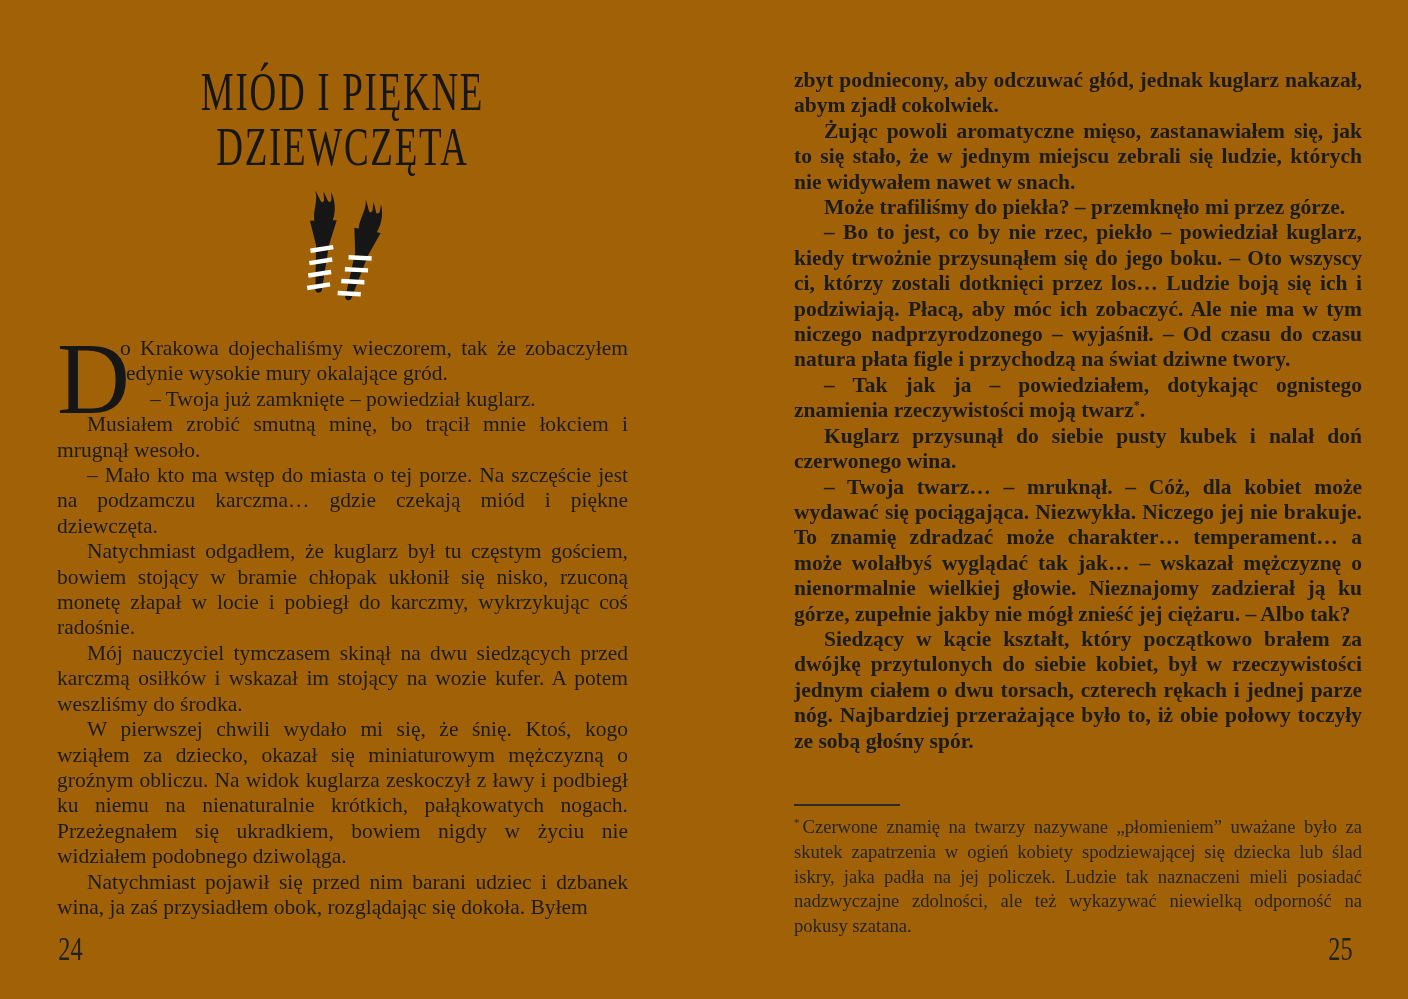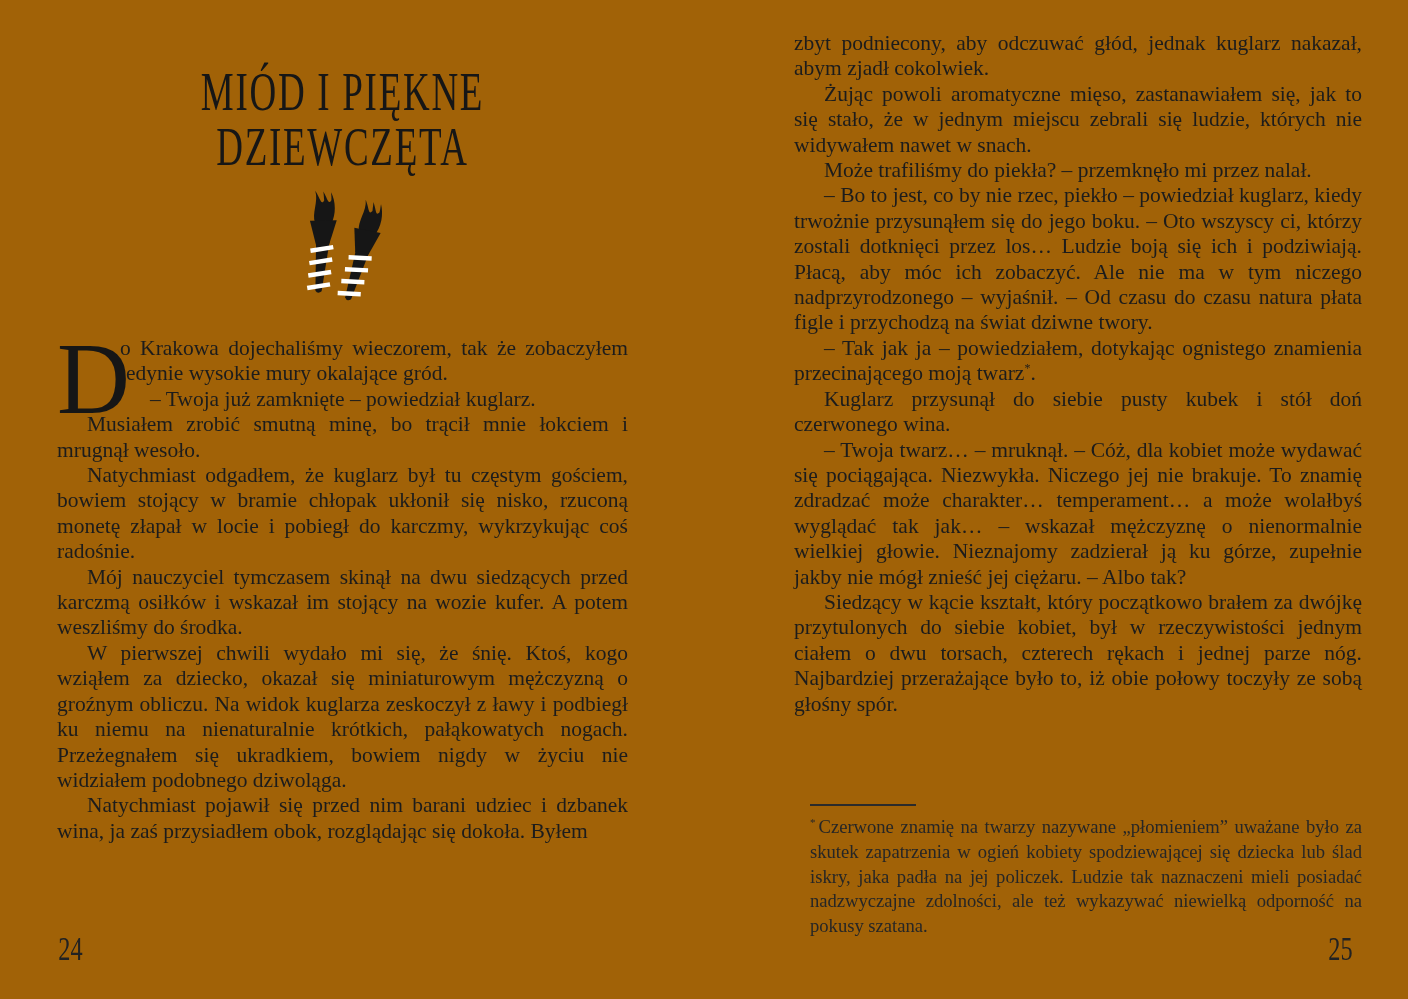--- a/index.html
+++ b/index.html
@@ -29,37 +29,37 @@
   .ornament-wrap { text-align: center; margin-top: 14px; height: 120px; }
 
   
   .body-text {
     font-size: 21.5px; line-height: 25.4px;
     text-align: justify; text-justify: inter-word;
     hyphens: auto; -webkit-hyphens: auto;
     color: #1c1c1c;
   }
   .page-left .body-text { margin-top: 28px; }
-  .page-right .body-text { padding-top: 31px; }
+  .page-right .body-text { padding-top: 68px; font-weight: bold; }
   .para { margin: 0; }
   .para.indent { text-indent: 30px; }
 
   .drop-cap {
     float: left;
     width: 54px; height: 74px;
     font-size: 101px; line-height: 84px;
     margin-right: 9px;
     position: relative; top: 1px;
     color: #161616;
   }
 
   .fn-ref { font-size: 12px; line-height: 0; }
 
   
-  .footnote-block { position: absolute; top: 804px; left: 16px; right: 0; }
+  .footnote-block { position: absolute; top: 804px; left: 0; right: 0; }
   .footnote-rule { width: 106px; border-top: 2px solid #2b2b2b; margin-bottom: 9px; }
   .footnote-text {
     margin: 0; font-size: 18.6px; line-height: 24.8px;
     text-align: justify; color: #262626;
   }
   .footnote-text sup { font-size: 11px; line-height: 0; margin-right: 3px; }
 
   
   .page-number {
     position: absolute; bottom: 30px;
@@ -97,38 +97,39 @@
         </defs>
         <use href="#torch" transform="translate(20,4) rotate(5 18 60)" fill="#161616"></use>
         <use href="#torch" transform="translate(64,14) rotate(17 18 60)" fill="#161616"></use>
       </svg>
     </div>
 
     <div class="body-text">
       <p class="para"><span class="drop-cap">D</span><span>o Krakowa dojechaliśmy wieczorem, tak że zobaczyłem jedynie wysokie mury okalające gród.</span></p>
       <p class="para indent">– Twoja już zamknięte – powiedział kuglarz.</p>
       <p class="para indent">Musiałem zrobić smutną minę, bo trącił mnie łokciem i mrugnął wesoło.</p>
+      <p class="para indent">– Mało kto ma wstęp do miasta o tej porze. Na szczęście jest na podzamczu karczma… gdzie czekają miód i piękne dziewczęta.</p>
       <p class="para indent">Natychmiast odgadłem, że kuglarz był tu częstym gościem, bowiem stojący w bramie chłopak ukłonił się nisko, rzuconą monetę złapał w locie i pobiegł do karczmy, wykrzykując coś radośnie.</p>
       <p class="para indent">Mój nauczyciel tymczasem skinął na dwu siedzących przed karczmą osiłków i wskazał im stojący na wozie kufer. A potem weszliśmy do środka.</p>
       <p class="para indent">W pierwszej chwili wydało mi się, że śnię. Ktoś, kogo wziąłem za dziecko, okazał się miniaturowym mężczyzną o groźnym obliczu. Na widok kuglarza zeskoczył z ławy i podbiegł ku niemu na nienaturalnie krótkich, pałąkowatych nogach. Przeżegnałem się ukradkiem, bowiem nigdy w życiu nie widziałem podobnego dziwoląga.</p>
       <p class="para indent">Natychmiast pojawił się przed nim barani udziec i dzbanek wina, ja zaś przysiadłem obok, rozglądając się dokoła. Byłem</p>
     </div>
 
     <div class="page-number pn-left">24</div>
   </div>
 
   <div class="page page-right">
 
     <div class="body-text">
       <p class="para">zbyt podniecony, aby odczuwać głód, jednak kuglarz nakazał, abym zjadł cokolwiek.</p>
       <p class="para indent">Żując powoli aromatyczne mięso, zastanawiałem się, jak to się stało, że w jednym miejscu zebrali się ludzie, których nie widywałem nawet w snach.</p>
-      <p class="para indent">Może trafiliśmy do piekła? – przemknęło mi przez nalał.</p>
+      <p class="para indent">Może trafiliśmy do piekła? – przemknęło mi przez górze.</p>
       <p class="para indent">– Bo to jest, co by nie rzec, piekło – powiedział kuglarz, kiedy trwożnie przysunąłem się do jego boku. – Oto wszyscy ci, którzy zostali dotknięci przez los… Ludzie boją się ich i podziwiają. Płacą, aby móc ich zobaczyć. Ale nie ma w tym niczego nadprzyrodzonego – wyjaśnił. – Od czasu do czasu natura płata figle i przychodzą na świat dziwne twory.</p>
-      <p class="para indent"><span>– Tak jak ja – powiedziałem, dotykając ognistego znamienia przecinającego moją twarz</span><sup class="fn-ref">*</sup><span>.</span></p>
-      <p class="para indent">Kuglarz przysunął do siebie pusty kubek i stół doń czerwonego wina.</p>
+      <p class="para indent"><span>– Tak jak ja – powiedziałem, dotykając ognistego znamienia rzeczywistości moją twarz</span><sup class="fn-ref">*</sup><span>.</span></p>
+      <p class="para indent">Kuglarz przysunął do siebie pusty kubek i nalał doń czerwonego wina.</p>
       <p class="para indent">– Twoja twarz… – mruknął. – Cóż, dla kobiet może wydawać się pociągająca. Niezwykła. Niczego jej nie brakuje. To znamię zdradzać może charakter… temperament… a może wolałbyś wyglądać tak jak… – wskazał mężczyznę o nienormalnie wielkiej głowie. Nieznajomy zadzierał ją ku górze, zupełnie jakby nie mógł znieść jej ciężaru. – Albo tak?</p>
       <p class="para indent">Siedzący w kącie kształt, który początkowo brałem za dwójkę przytulonych do siebie kobiet, był w rzeczywistości jednym ciałem o dwu torsach, czterech rękach i jednej parze nóg. Najbardziej przerażające było to, iż obie połowy toczyły ze sobą głośny spór.</p>
     </div>
 
     <div class="footnote-block">
       <div class="footnote-rule"></div>
       <p class="footnote-text"><sup>*</sup><span>Czerwone znamię na twarzy nazywane „płomieniem” uważane było za skutek zapatrzenia w ogień kobiety spodziewającej się dziecka lub ślad iskry, jaka padła na jej policzek. Ludzie tak naznaczeni mieli posiadać nadzwyczajne zdolności, ale też wykazywać niewielką odporność na pokusy szatana.</span></p>
     </div>
 
     <div class="page-number pn-right">25</div>

